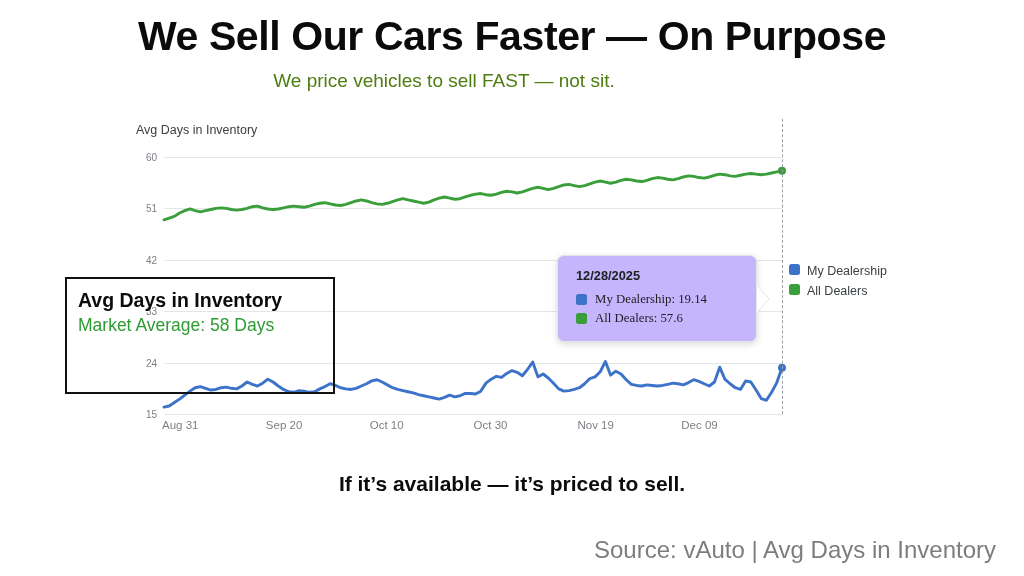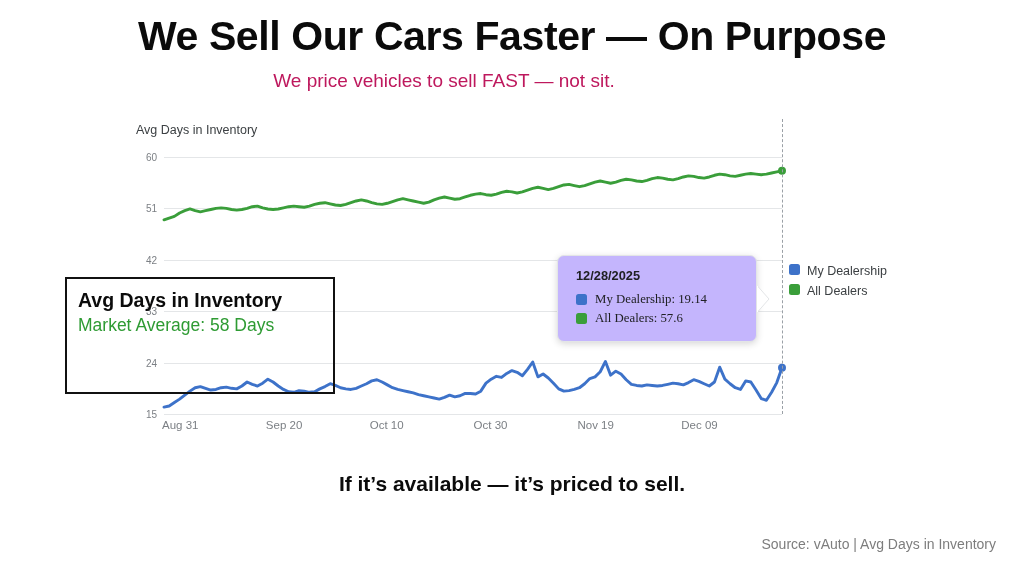--- a/index.html
+++ b/index.html
@@ -31,21 +31,21 @@
     white-space: nowrap;
   }
   #subhead {
     position: absolute;
     top: 70px;
     left: 0;
     width: 888px;
     text-align: center;
     font-size: 19px;
     font-weight: 400;
-    color: #be185d;
+    color: #4d7c0f;
     white-space: nowrap;
   }
 
   
   #chart-panel {
     position: absolute;
     left: 0;
     top: 112px;
     width: 1024px;
     height: 340px;
@@ -218,21 +218,21 @@
     text-align: center;
     font-size: 21px;
     font-weight: bold;
     color: #0b0b0b;
     white-space: nowrap;
   }
   #source {
     position: absolute;
     top: 536px;
     right: 28px;
-    font-size: 14px;
+    font-size: 24px;
     color: #7d7d7d;
     white-space: nowrap;
   }
 </style>
 </head>
 <body>
 
 <div id="headline">We Sell Our Cars Faster — On Purpose</div>
 
 <div id="subhead">We price vehicles to sell FAST — not sit.</div>

